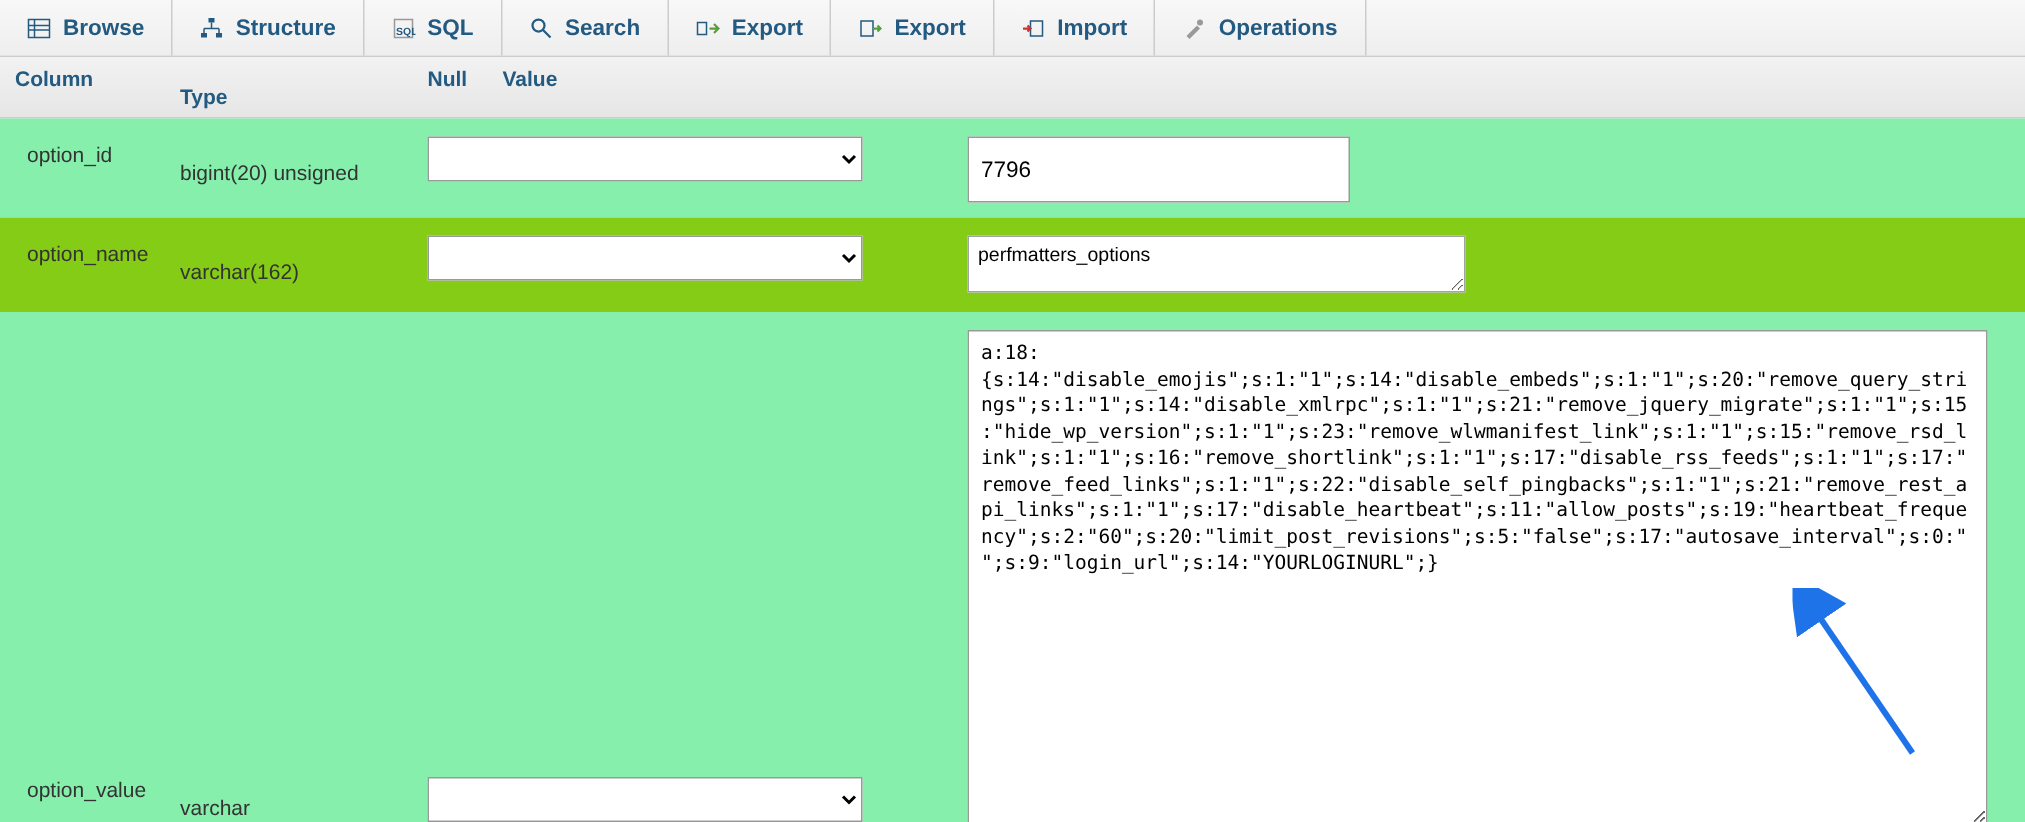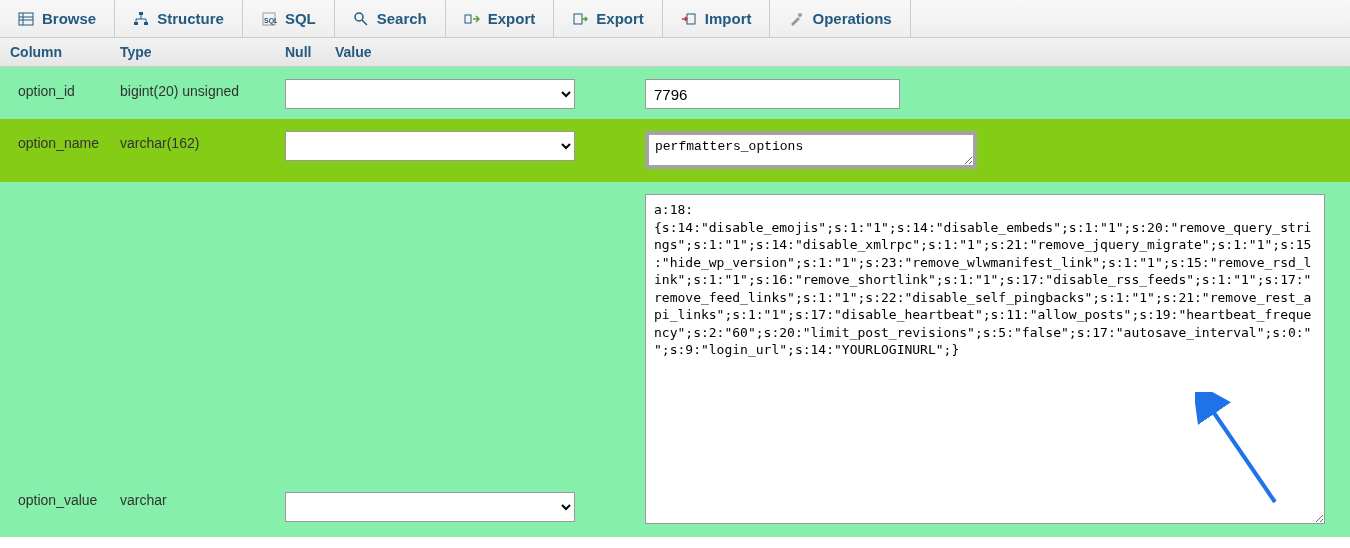--- a/index.html
+++ b/index.html
@@ -36,21 +36,21 @@
   .tab .icon-box svg { width: 16px; height: 16px; }
   .header-row {
     display: flex;
     background: linear-gradient(#f2f2f2, #e6e6e6);
     border-bottom: 1px solid #ccc;
     padding: 6px 0;
     font-weight: bold;
     color: #235a81;
   }
   .col-column { width: 120px; padding-left: 10px; }
-  .col-type   { width: 165px; }
+  .col-type   { width: 165px; margin-top: 12px; }
   .col-func   { width: 310px; }
   .col-null   { width: 50px; }
   .col-value  { flex: 1; padding-right: 20px; }
   .row {
     display: flex;
     align-items: flex-start;
     padding: 10px 0;
   }
   .row.odd { background: #86efac; }
   .row.even { background: #84cc16; }
@@ -60,31 +60,31 @@
   .row .col-value { padding-top:2px; }
   select.func {
     width: 290px;
     height: 30px;
     border: 1px solid #999;
     background: #fff;
     font-size: 14px;
   }
   input.val-text {
     width: 255px;
-    height: 30px;
+    height: 44px;
     padding: 4px 8px;
     border: 1px solid #999;
     font-size: 15px;
   }
   textarea.val-small {
     width: 332px;
     height: 38px;
     padding: 4px 6px;
-    border: 4px solid #a3a3a3;
-    font-family: Liberation Mono, monospace;
+    border: 1px solid #a3a3a3;
+    font-family: Liberation Sans, sans-serif;
     font-size: 13px;
     resize: both;
   }
   textarea.val-big {
     width: 680px;
     height: 330px;
     padding: 6px 8px;
     border: 1px solid #999;
     font-family: monospace, monospace;
     font-size: 13px;

